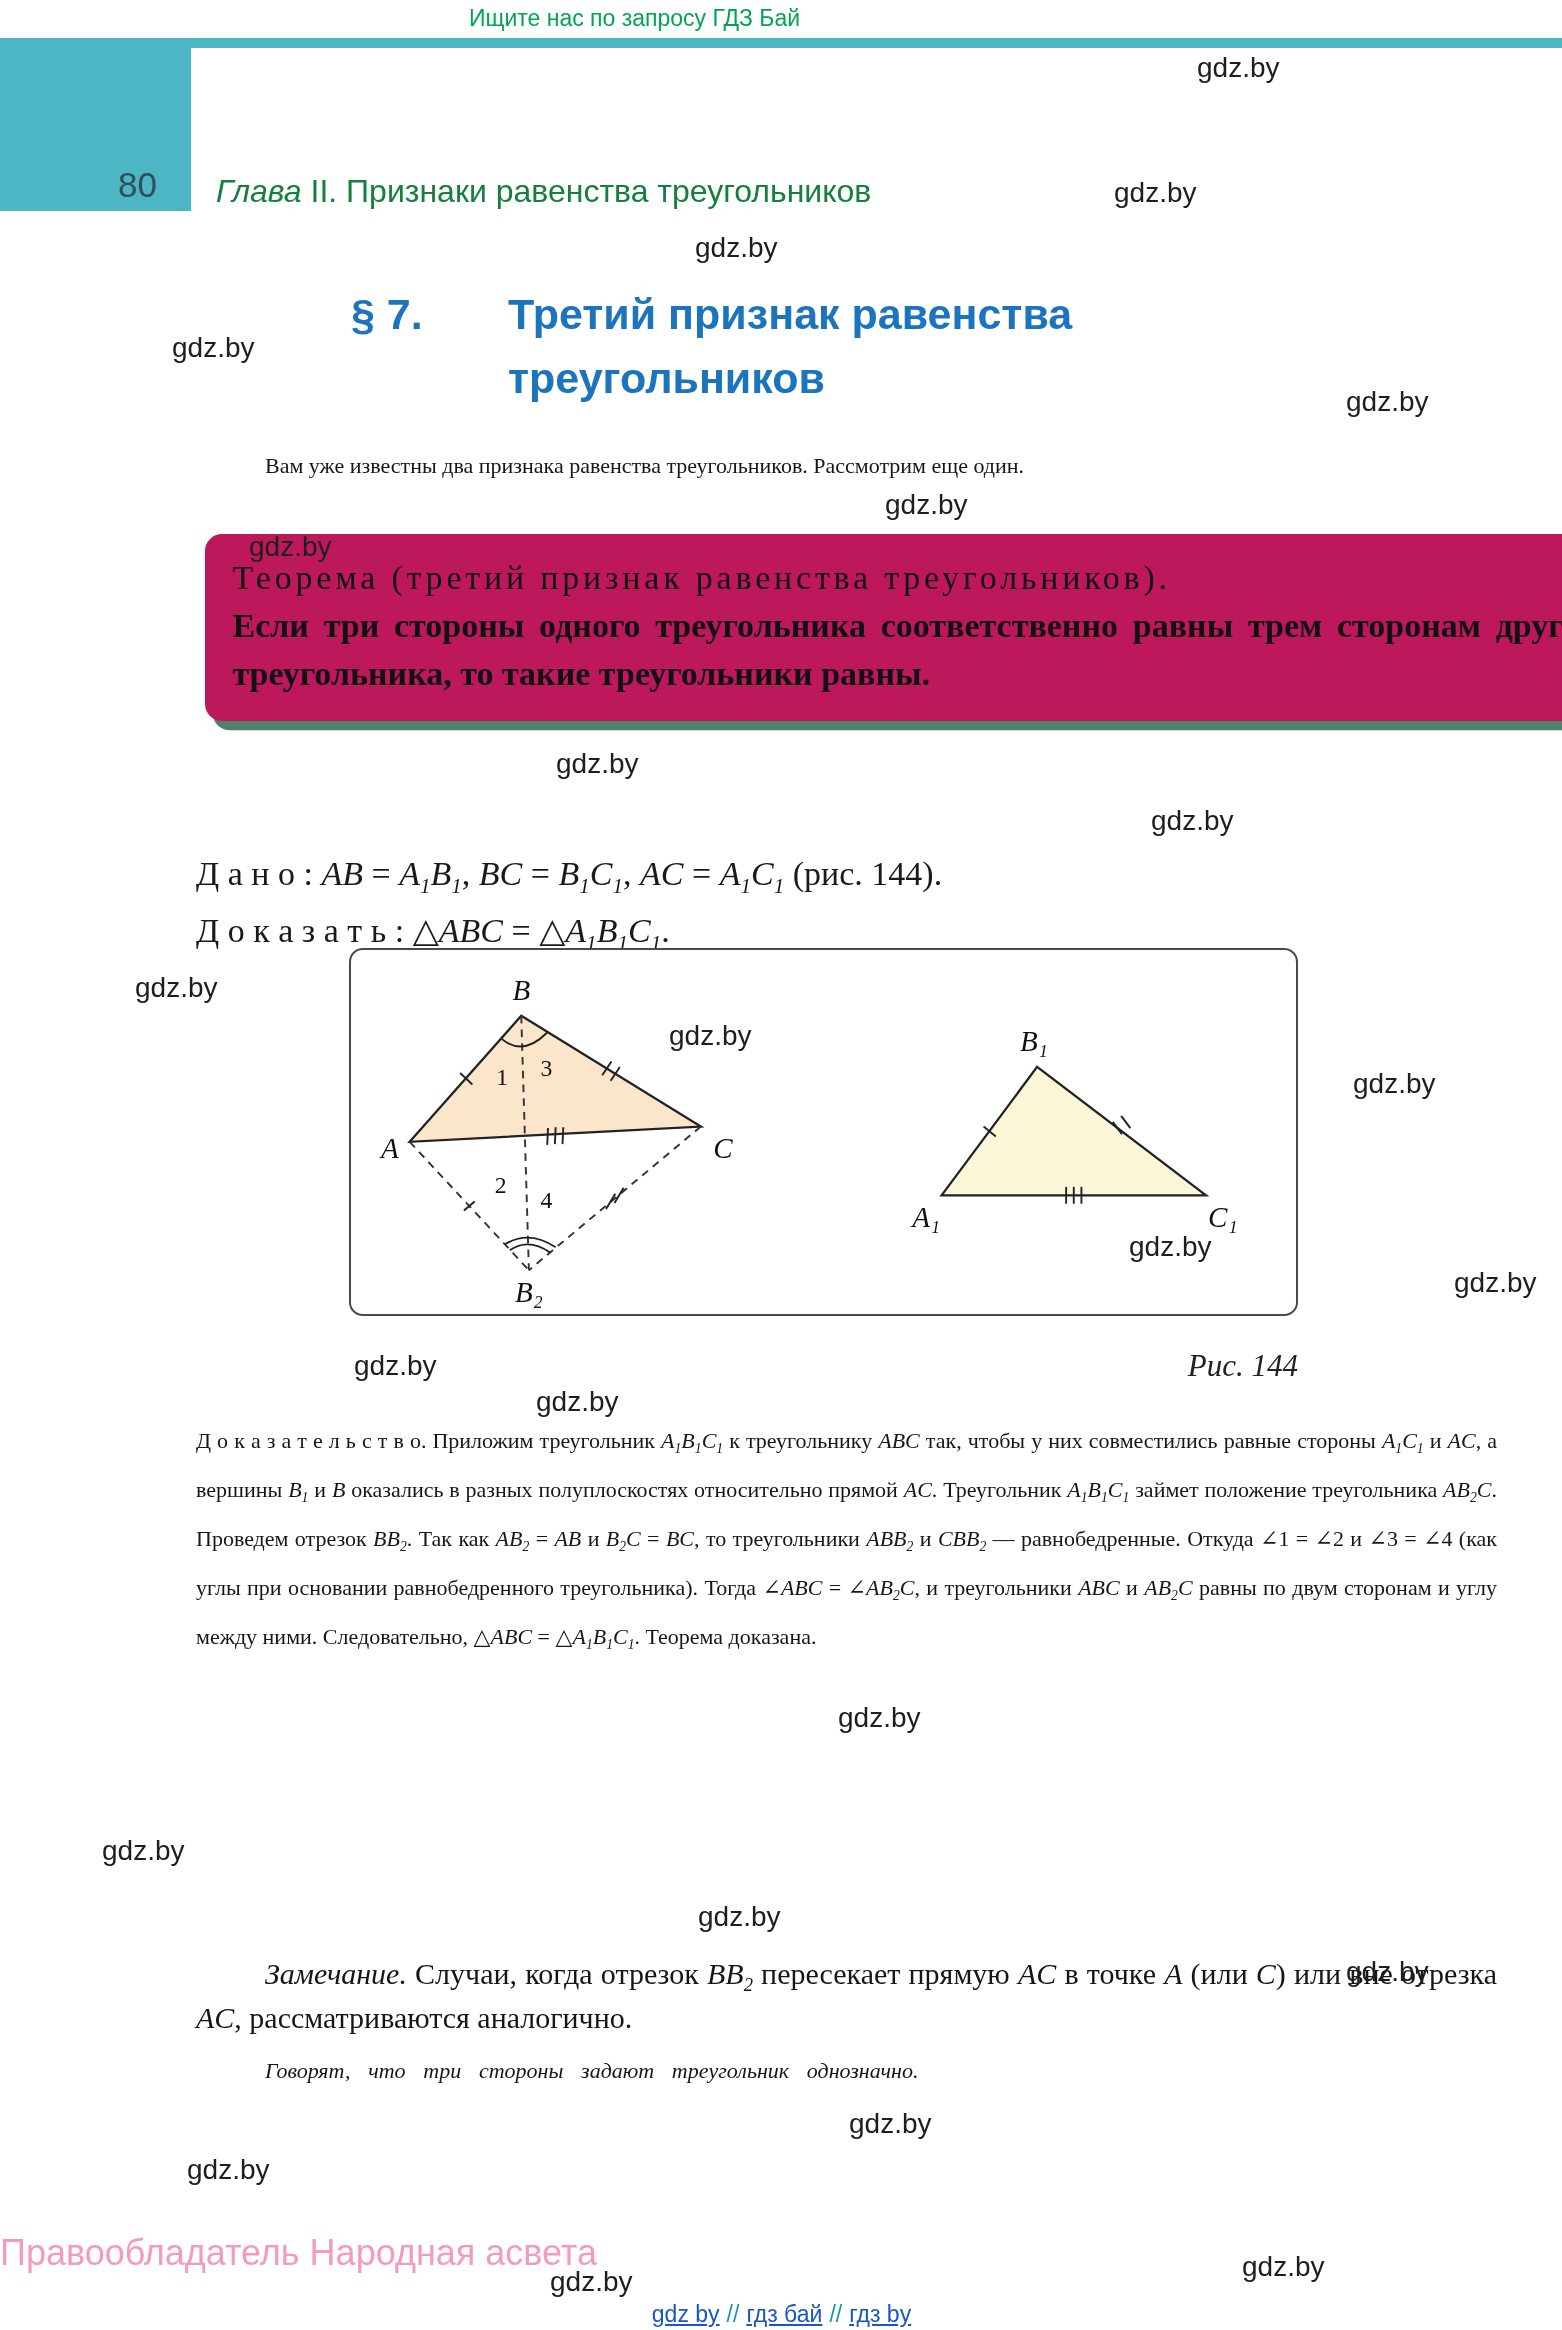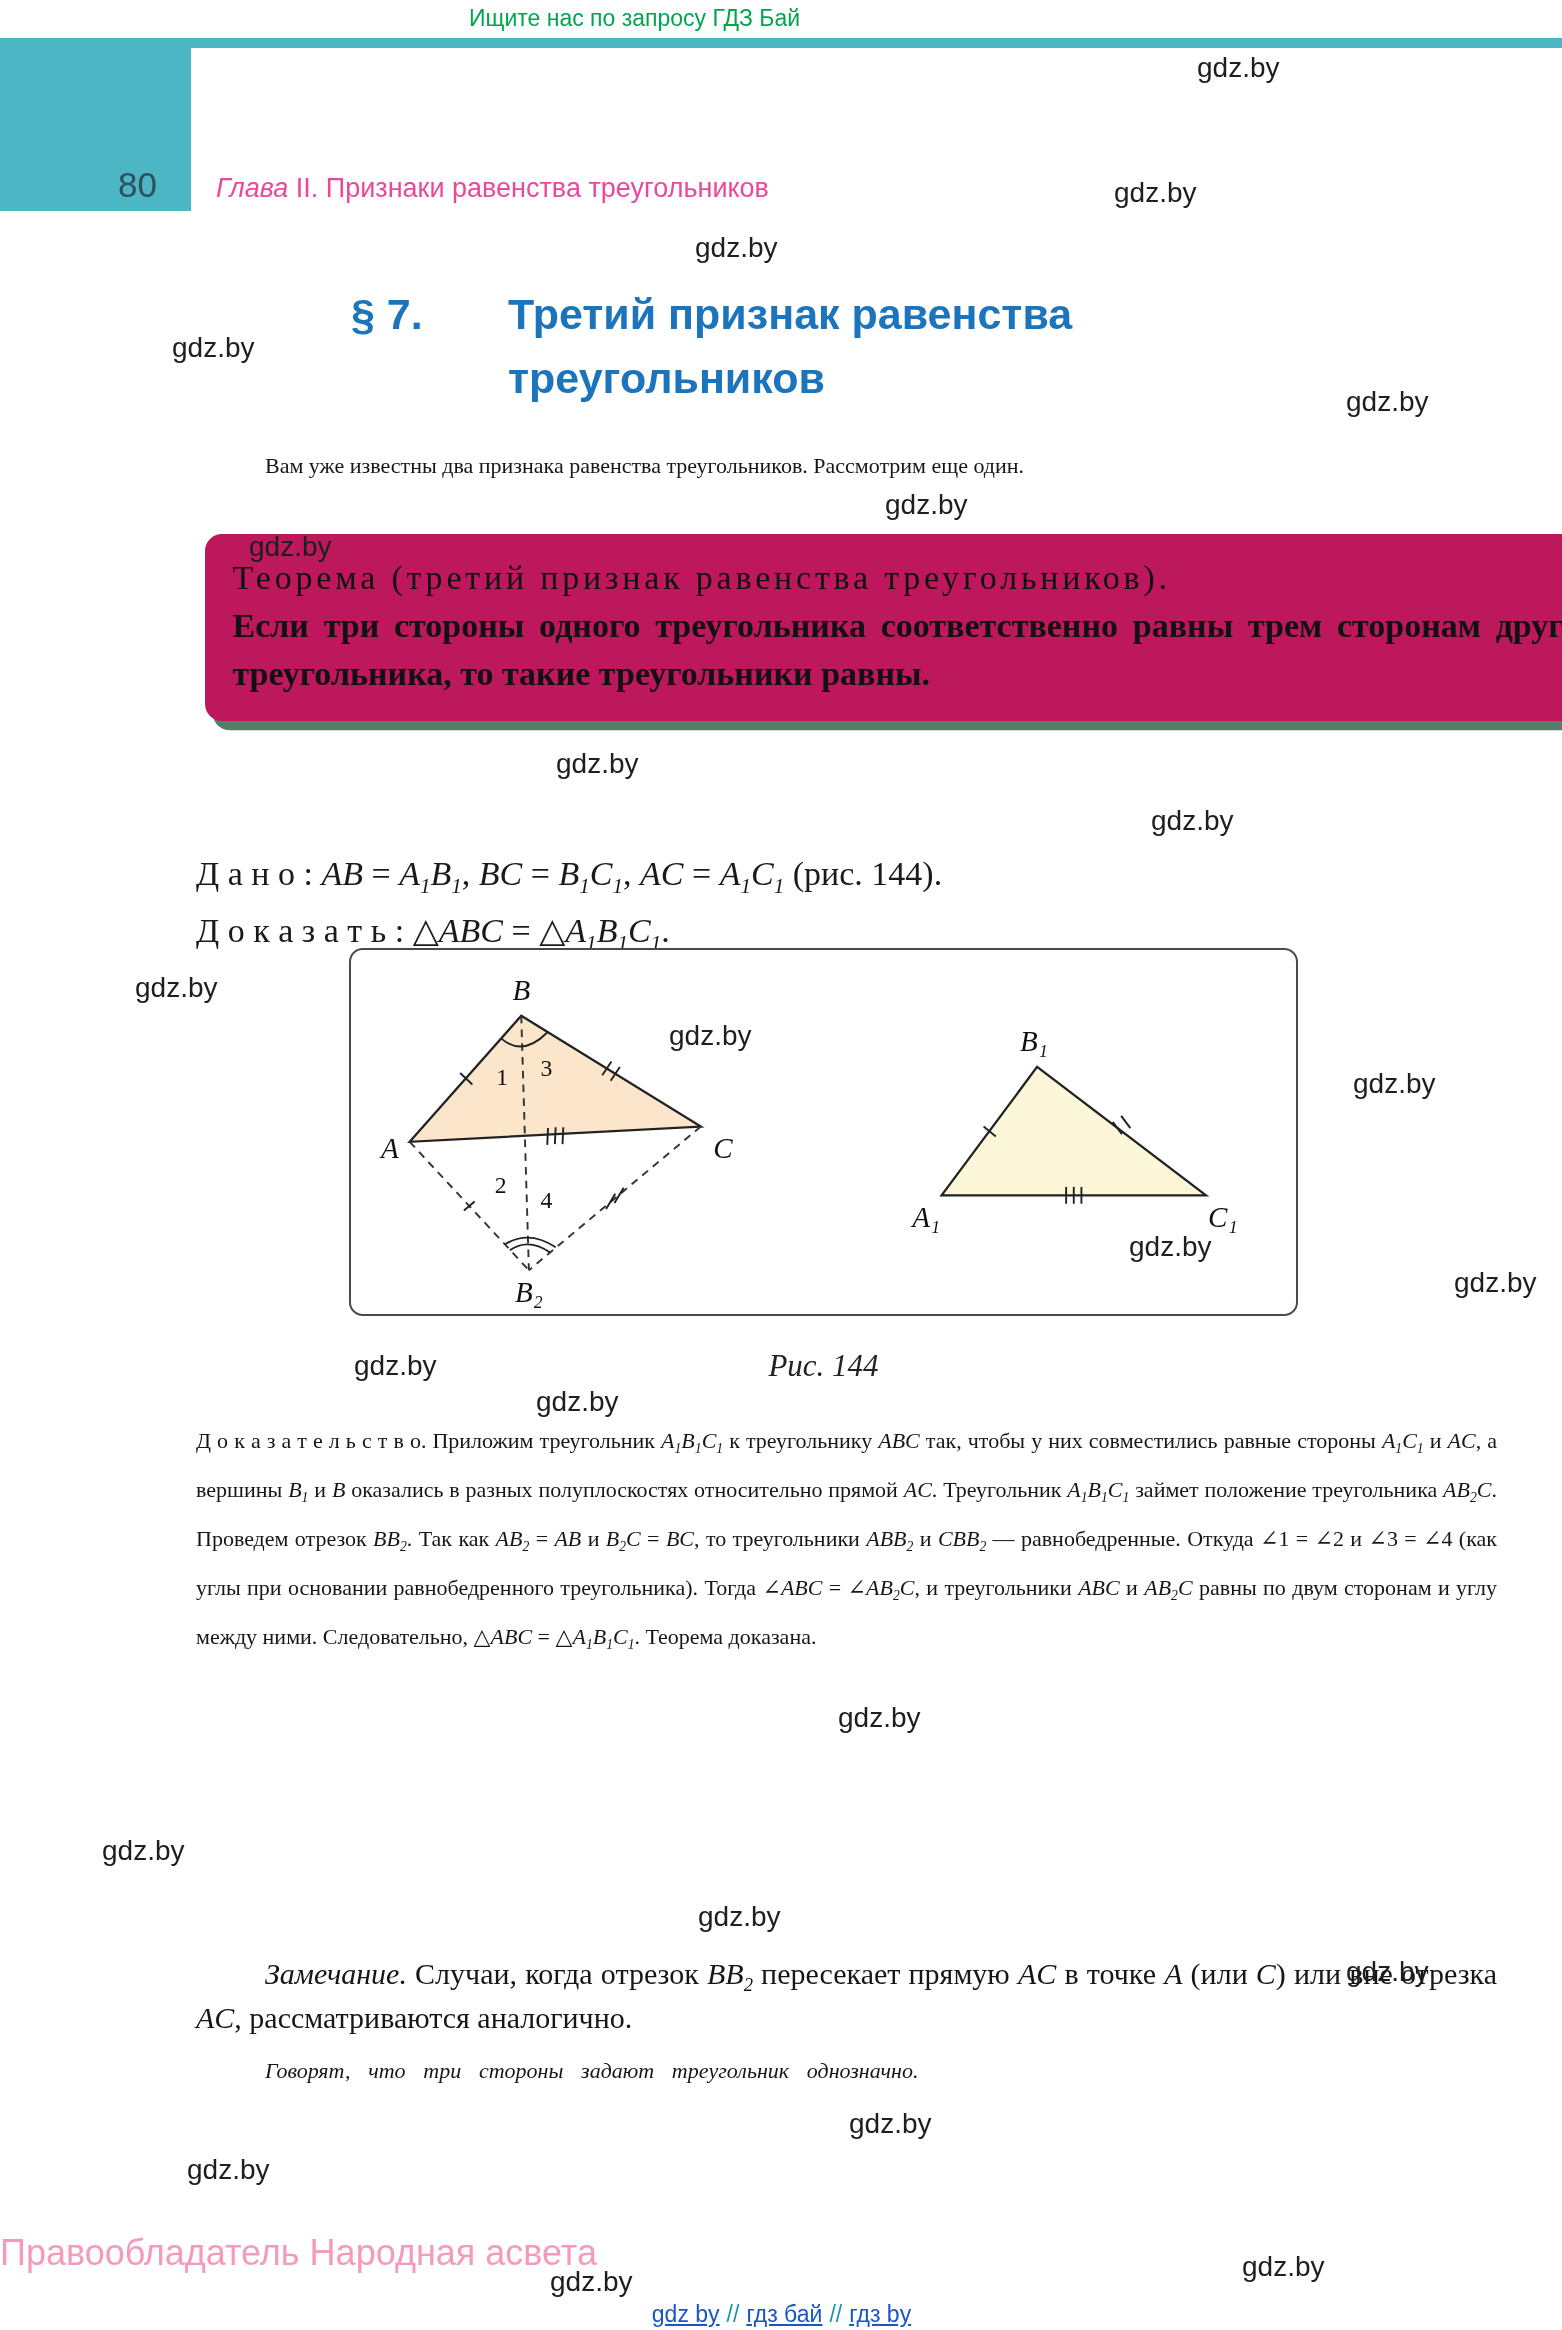--- a/index.html
+++ b/index.html
@@ -13,21 +13,21 @@
       font-size:28px;color:#1e1e1e;white-space:nowrap;z-index:30}
   
   .top-banner{position:absolute;top:4.6px;left:0;width:1269px;text-align:center;
       color:#00a64f;font-family:"Liberation Sans","DejaVu Sans",sans-serif;font-size:23px}
   
   .teal-strip{position:absolute;top:38px;left:0;width:1563px;height:10px;background:#4db6c4}
   .teal-block{position:absolute;top:38px;left:0;width:191px;height:173px;background:#4db6c4}
   .pagenum{position:absolute;right:34px;bottom:6.1px;font-family:"Liberation Sans",sans-serif;
       font-size:35px;color:#2e505c}
   .chapter{position:absolute;left:216px;top:173px;font-family:"Liberation Sans","DejaVu Sans",sans-serif;
-      font-size:27px;color:#ec4899}
+      font-size:32px;color:#15803d}
   .chapter .chw{font-style:italic}
   
   .title{position:absolute;top:282px;left:0;width:1563px;height:138px;
       font-family:"Liberation Sans","DejaVu Sans",sans-serif;font-weight:bold;
       color:#1b74bc;font-size:43px;line-height:64px}
   .title .sec{position:absolute;left:351px;top:0}
   .title .l1{position:absolute;left:508px;top:0}
   .title .l2{position:absolute;left:508px;top:64px}
   
   .para{position:absolute;left:196px;width:1301px;text-align:justify;
@@ -46,21 +46,21 @@
   .theorem .lead{letter-spacing:3.8px}
   .theorem .tbody{font-weight:bold;text-align:justify}
   
   .given{position:absolute;left:196px;width:1301px;font-size:34px;line-height:46px}
   .given1{top:817px}
   .given2{top:874px}
   
   .figbox{position:absolute;left:349px;top:948px;width:949px;height:368px;
       border:2.3px solid #4a4a4a;border-radius:13.8px;background:#fff;box-sizing:border-box}
   .figbox svg{position:absolute;left:0;top:0}
-  .caption{position:absolute;left:349px;top:1348px;width:949px;text-align:center;
+  .caption{position:absolute;left:349px;top:1348px;width:949px;text-align:right;
       font-style:italic;font-size:31px;color:#222}
   .lbl{font-family:"Liberation Serif","DejaVu Serif",serif;font-style:italic;font-size:38px;fill:#111}
   .ang{font-family:"Liberation Serif","DejaVu Serif",serif;font-size:31px;fill:#111}
   .dash{fill:none;stroke:#333;stroke-width:2.5;stroke-dasharray:10 8}
   .tick{stroke:#222;stroke-width:2.5}
   .arc{fill:none;stroke:#222;stroke-width:2.5}
   
   .pink{position:absolute;top:2232px;left:0;width:1275px;
       color:#f49bbd;font-family:"Liberation Sans","DejaVu Sans",sans-serif;font-size:36px}
   .links{position:absolute;top:2301px;left:0;width:1563px;text-align:center;

